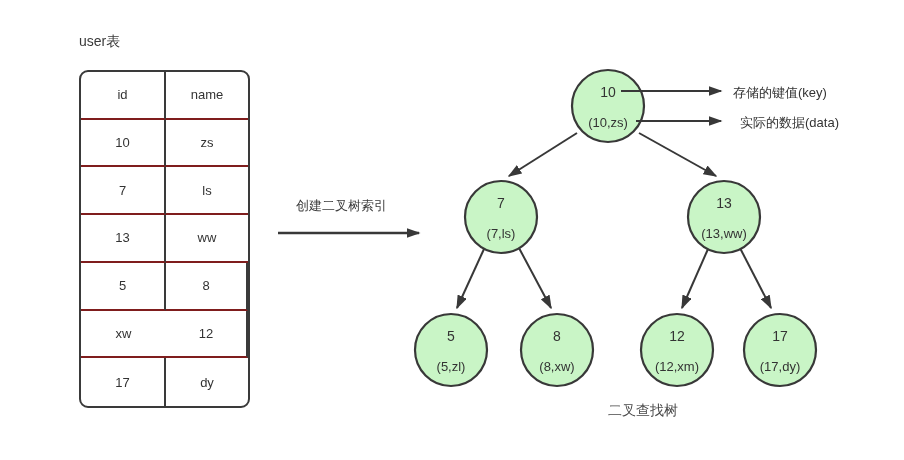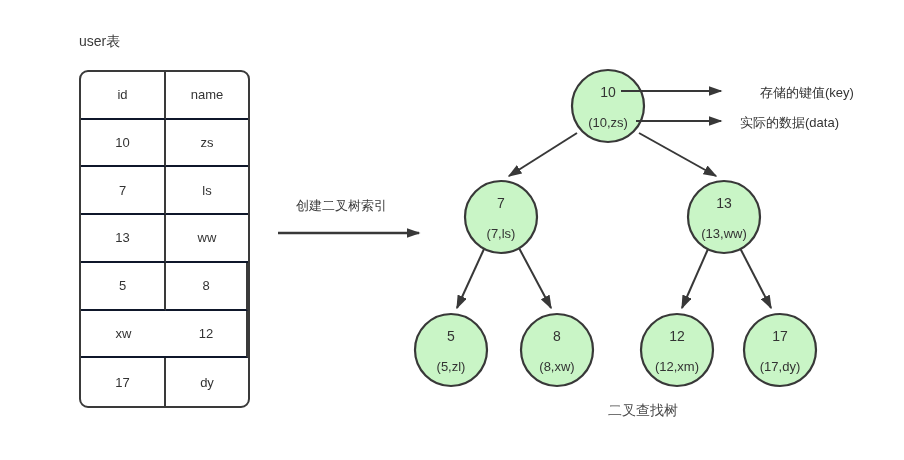--- a/index.html
+++ b/index.html
@@ -38,39 +38,39 @@
     grid-template-columns: 85px 1fr;
     grid-auto-rows: 1fr;
     background: #ffffff;
   }
   .user-table .cell {
     display: flex;
     align-items: center;
     justify-content: center;
     font-size: 13px;
     color: #333333;
-    border-bottom: 2px solid #0f172a;
+    border-bottom: 2px solid #7f1d1d;
   }
   .user-table .cell.col1 { border-right: 2px solid #3a3a3a; }
   .user-table .cell.lastrow { border-bottom: none; }
   .transform-label {
     position: absolute;
     left: 296px;
     top: 197px;
     font-size: 13px;
     color: #3a3a3a;
     white-space: nowrap;
   }
   .annot {
     position: absolute;
     font-size: 13px;
     color: #333333;
     white-space: nowrap;
   }
-  .annot-key  { left: 733px; top: 84px; margin-left: 27px; }
+  .annot-key  { left: 733px; top: 84px; }
   .annot-data { left: 740px; top: 114px; text-align: right; }
   .tree-caption {
     position: absolute;
     left: 608px;
     top: 402px;
     font-size: 14px;
     color: #474747;
     white-space: nowrap;
   }
   svg.diagram {

